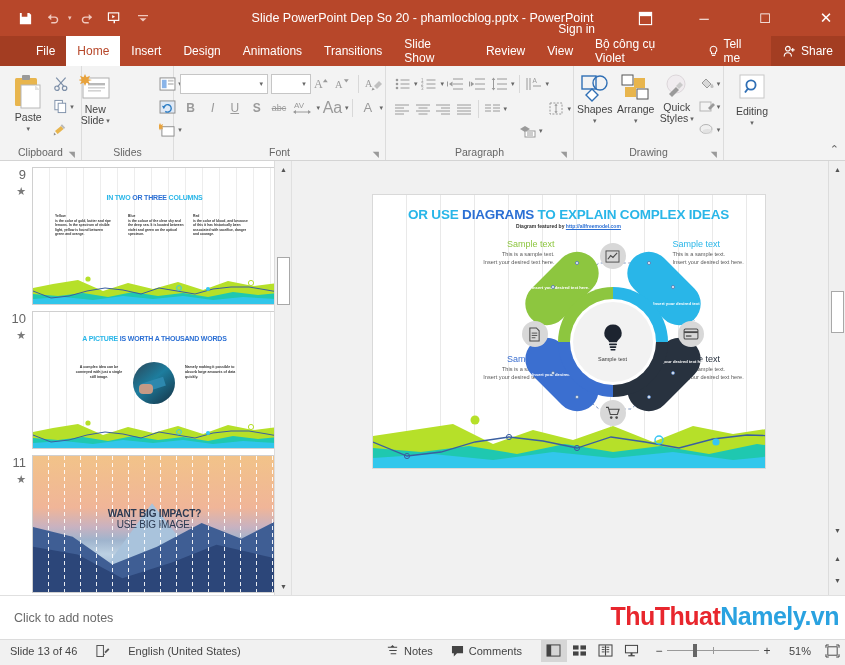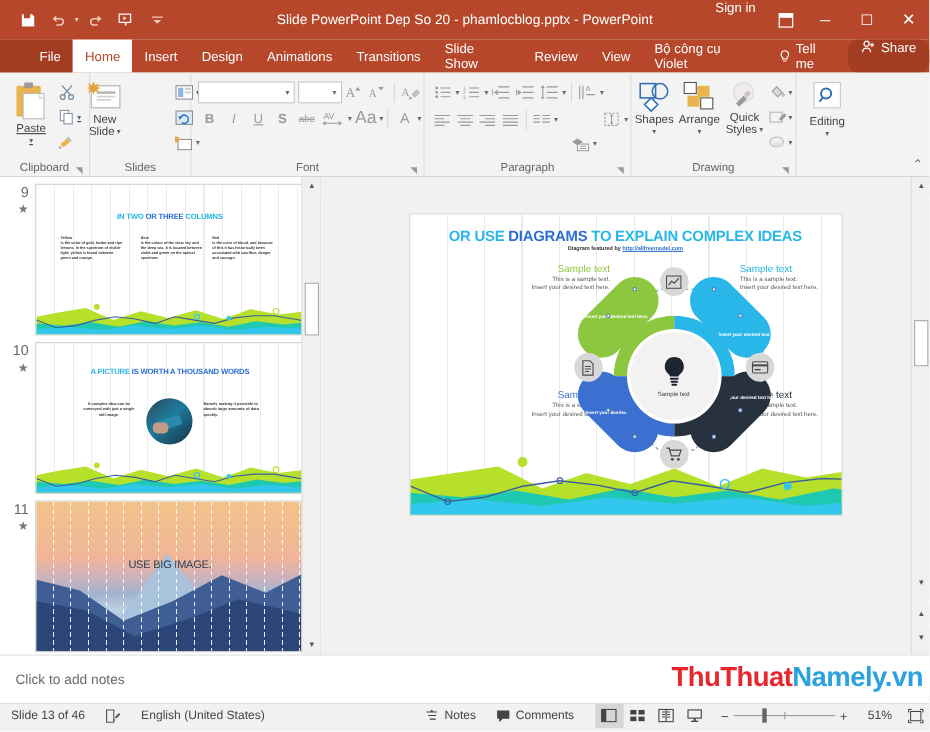--- a/index.html
+++ b/index.html
@@ -20,43 +20,42 @@
     width:26px; height:26px; display:flex; align-items:center; justify-content:center;
     color:#f3cfc6; font-size:14px; line-height:1;
   }
   .qat-btn.strong{ color:#fff; }
   .qat-btn svg{ display:block; }
   .title-text{
     position:absolute; left:0; right:0; text-align:center;
     font-size:12.5px; color:#fff; pointer-events:none;
   }
   .title-right{
-    margin-left:auto; display:flex; align-items:flex-start; height:36px;
+    margin-left:auto; display:flex; align-items:flex-end; height:36px;gap:23px;
   }
   .signin{ font-size:12px; color:#fff; padding:0 10px; z-index:2;}
   .win-btn{
     width:38px; height:36px; display:flex; align-items:center; justify-content:center;
     color:#fff; font-size:13px;
   }
   .win-btn.close{ font-size:15px; }
   .ribbon-ctl{ width:34px;height:36px;display:flex;align-items:center;justify-content:center;}
   
   .tabbar{ height:30px; background:#b7472a; display:flex; align-items:stretch; position:relative;}
   .tab{
     display:flex; align-items:center; padding:0 11px; color:#fff; font-size:12px;
     height:30px;
   }
   .tab.active{ background:#fff; color:#b7472a; }
   .tab.file{ background:#a33d22;padding-left:36px; }
   .tab-spacer{ flex:1; }
   .tellme{ display:flex;align-items:center;gap:4px;padding:0 10px;color:#fff;font-size:12px;}
   .share{
-    display:flex;align-items:flex-start;gap:5px;padding:0 12px;color:#fff;font-size:12px;
+    display:flex;align-items:center;gap:5px;padding:0 12px;color:#fff;font-size:12px;
     background:#a33d22;
-    border-radius:10px;
   }
   
   .ribbon{
     height:95px; background:#f3f3f3; border-bottom:1px solid #d4d4d4;
     display:flex; align-items:stretch; position:relative;
   }
   .rib-group{
     display:flex; flex-direction:column; align-items:center; justify-content:space-between;
     border-right:1px solid #dcdcdc; padding:3px 2px 0; position:relative;
   }
@@ -306,21 +305,21 @@
           <path stroke="#fff" stroke-width="1.2" d="M10.5 3.2v4M8.5 5.2h4"></path>
         </svg>
     </span>
     <span>Share</span>
   </div>
 </div>
 
 <div class="ribbon">
 
   <div class="rib-group" style="width:82px">
-    <div class="rib-body" style="justify-content:flex-end;text-decoration:underline;">
+    <div class="rib-body" style="justify-content:flex-end;">
       <div class="big-btn">
         <span class="gly">
           <svg width="34" height="36" viewBox="0 0 34 36">
             <rect x="4" y="4" width="22" height="28" rx="1.5" fill="#e8b54d"></rect>
             <rect x="11" y="1" width="8" height="5" rx="1" fill="#9a9a9a"></rect>
             <rect x="10" y="11" width="19" height="23" fill="#fff" stroke="#b8b8b8"></rect>
             <path d="M24 11l5 5h-5z" fill="#e2e2e2"></path>
           </svg>
         </span>
         <span>Paste</span>
@@ -752,20 +751,21 @@
       </div>
       <div class="thumb">
         <div style="position:absolute;inset:0;background:linear-gradient(#f2c389,#f0b598 38%,#c9b2c0 52%,#9fb4cd 62%,#bcd0e2 72%,#7e9ec4);"></div>
         <svg style="position:absolute;inset:0;width:100%;height:100%" viewBox="0 0 245 138" preserveAspectRatio="none">
           <path fill="#a9c3dc" d="M55 138 L120 48 L190 138z"></path>
           <path fill="#3f5e94" d="M0 138 L0 72 L40 82 L80 110 L125 92 L170 68 L210 84 L245 66 L245 138z"></path>
           <path fill="#2c4679" d="M0 138 L0 92 L45 100 L90 124 L140 108 L185 90 L245 104 L245 138z"></path>
         </svg>
         <div style="position:absolute;inset:0;background-image:repeating-linear-gradient(to right,transparent 0 15px,rgba(255,255,255,.9) 15px 16px);-webkit-mask-image:repeating-linear-gradient(to bottom,#000 0 4px,transparent 4px 7px);mask-image:repeating-linear-gradient(to bottom,#000 0 4px,transparent 4px 7px);"></div>
         <div style="position:absolute;top:52px;left:0;right:0;text-align:center;color:#2c3a52;font-family:'Liberation Sans Narrow','Liberation Sans',sans-serif;">
+          <div style="font-size:10px;font-weight:bold;letter-spacing:-.2px">WANT BIG IMPACT?</div>
           <div style="font-size:10px;letter-spacing:-.2px">USE BIG IMAGE.</div>
         </div>
       </div>
     </div>
 
     <div class="thumb-scroll">
       <div class="sb-arrow" style="position:absolute;top:0">▲</div>
       <div class="sb-thumb" style="top:96px;height:48px;"></div>
       <div class="sb-arrow" style="position:absolute;bottom:0">▼</div>
     </div>

